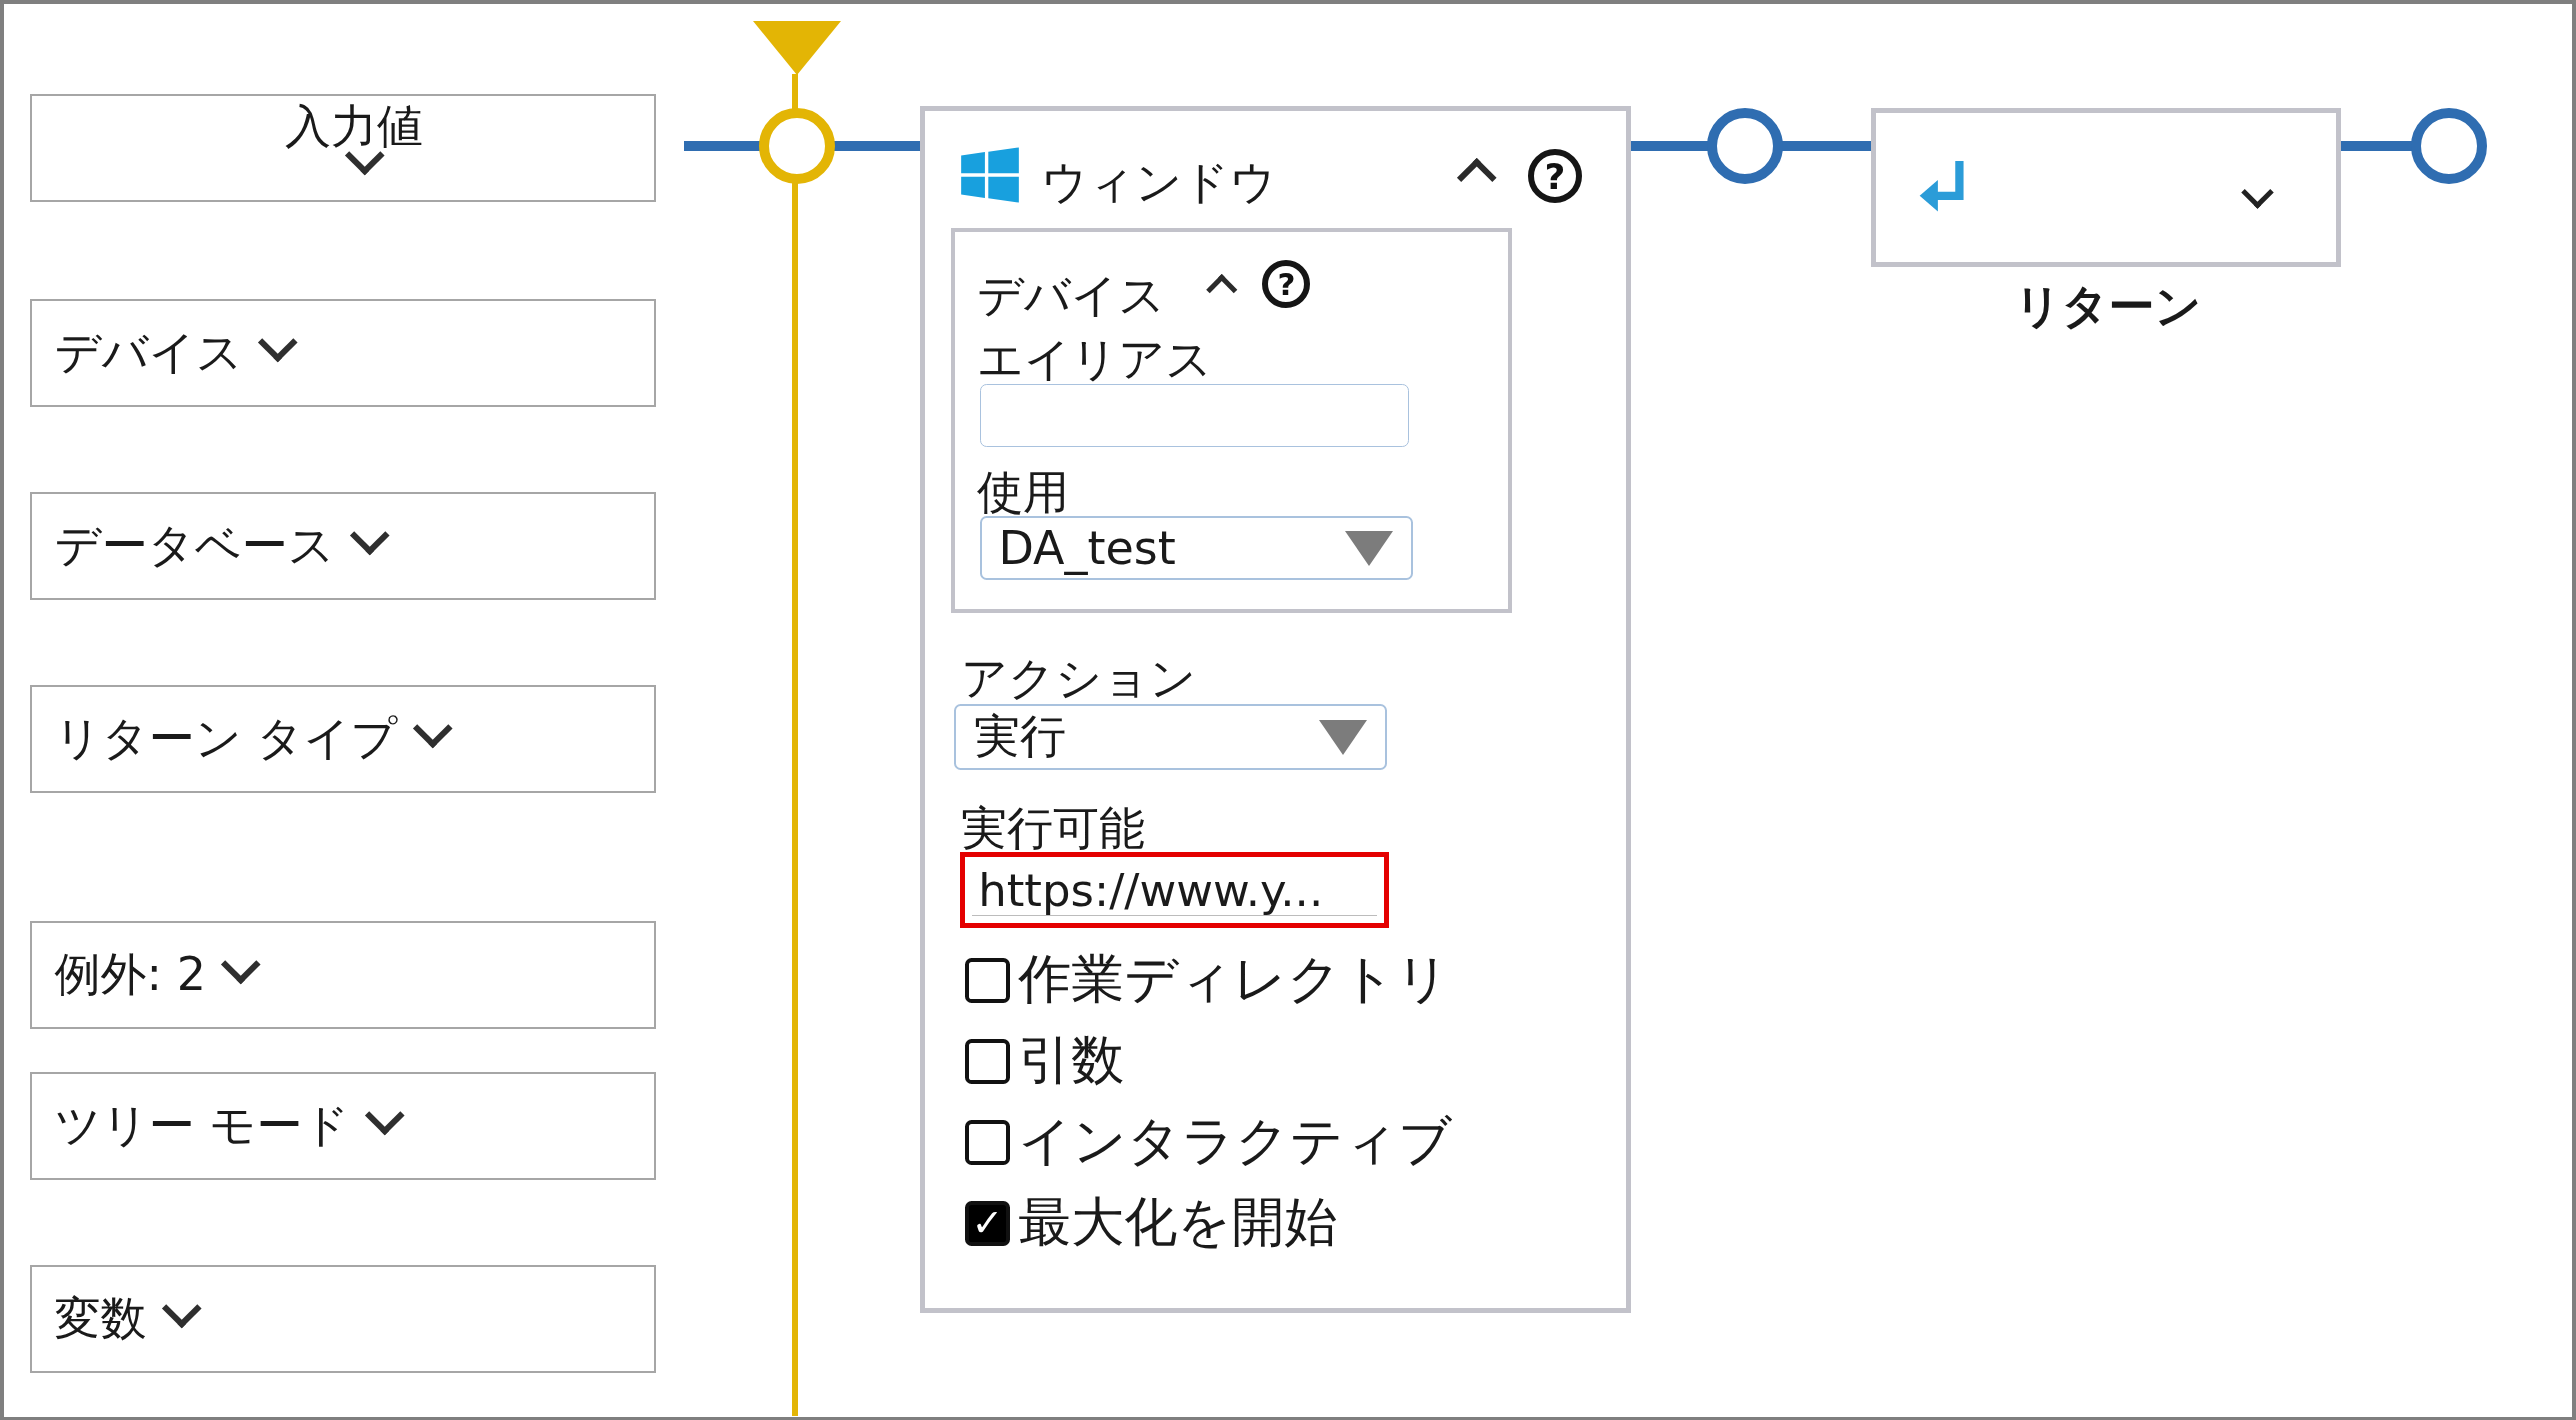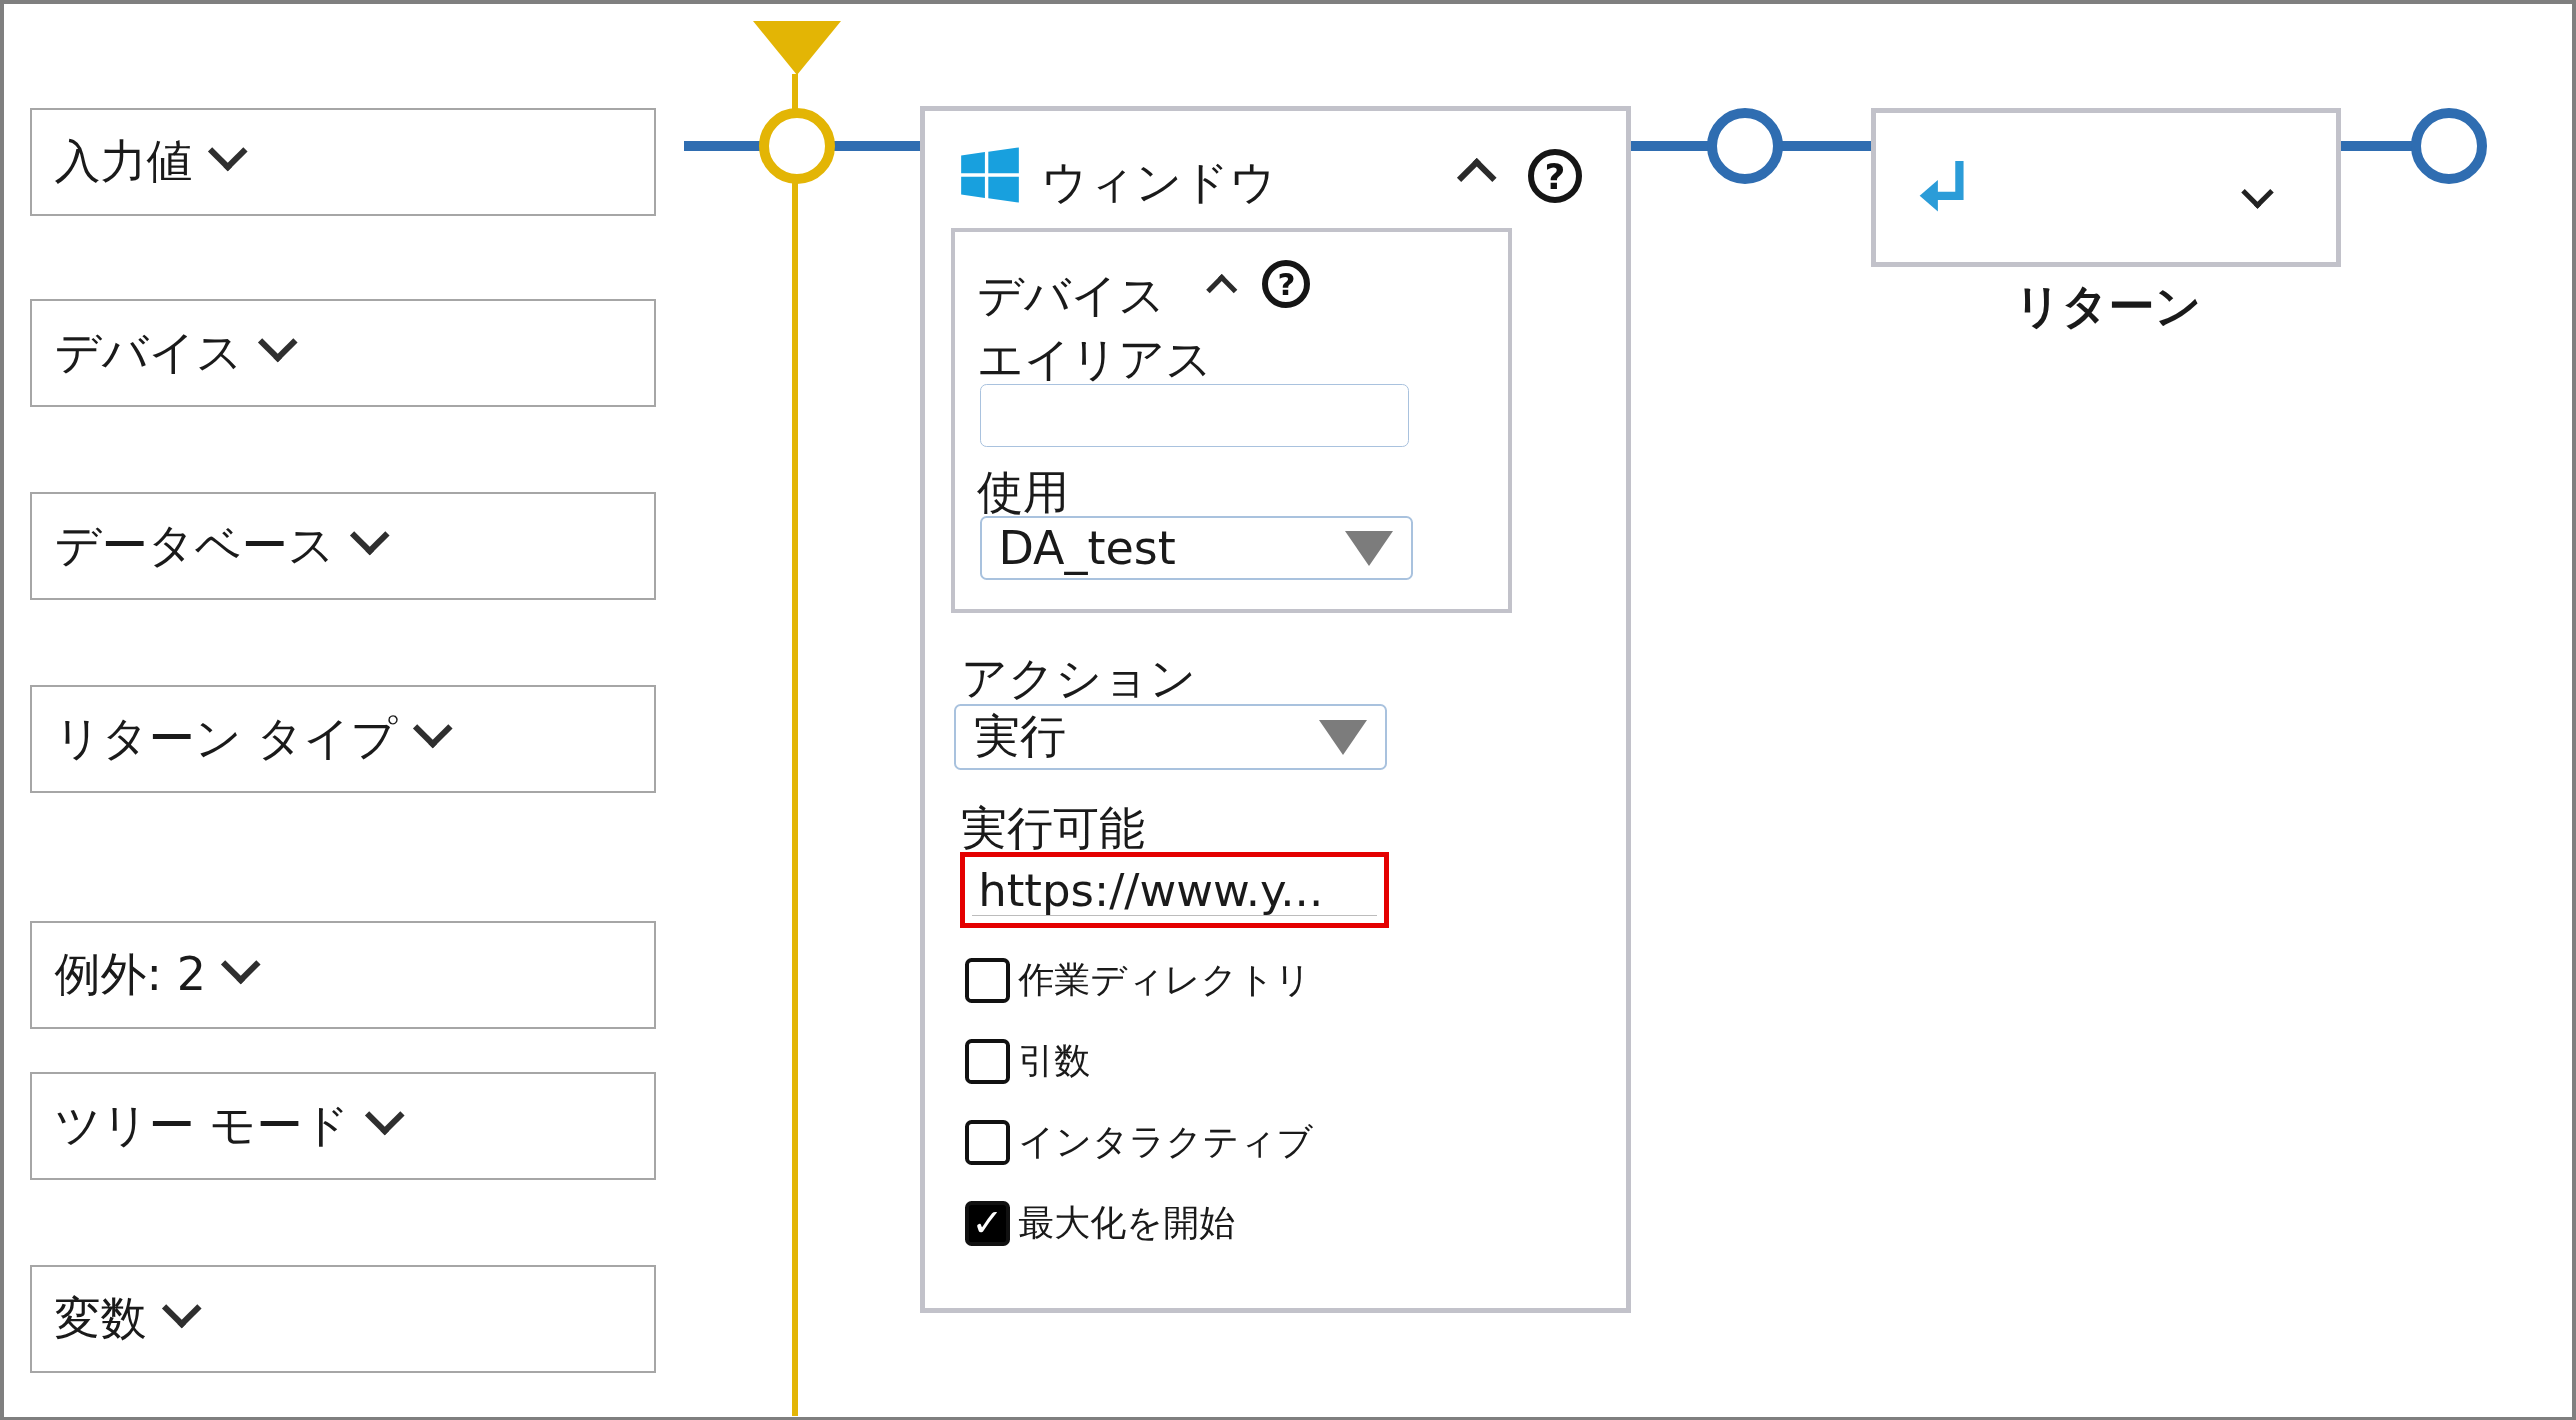--- a/index.html
+++ b/index.html
@@ -90,29 +90,29 @@
   .red-box .inner-underline{
     position:absolute;left:6.6px;right:6.6px;bottom:6.6px;height:1.7px;background:#bcbcbc;
   }
   .cb-row{display:flex;align-items:center;left:40px;height:50px;}
   .cb{
     width:45px;height:45px;box-sizing:border-box;border:4.1px solid #111;
     border-radius:6.6px;background:#fff;flex:0 0 auto;
     display:flex;align-items:center;justify-content:center;
   }
   .cb.checked{background:#000;color:#fff;font-size:38px;font-weight:bold;}
-  .cb-label{font-size:36px;margin-left:8.3px;white-space:nowrap;}
+  .cb-label{font-size:53px;margin-left:8.3px;white-space:nowrap;}
   .node-title{font-size:46px;white-space:nowrap;}
 </style>
 </head>
 <body>
 
 <div id="canvas">
 
-  <div class="abs side-box" style="top:104px;">
+  <div class="abs side-box" style="top:90px;flex-direction:column;">
       <span>入力値</span>
       <span class="chev-down"></span>
     </div>
   <div class="abs side-box" style="top:295px;">
       <span>デバイス</span>
       <span class="chev-down"></span>
     </div>
   <div class="abs side-box" style="top:488px;">
       <span>データベース</span>
       <span class="chev-down"></span>

